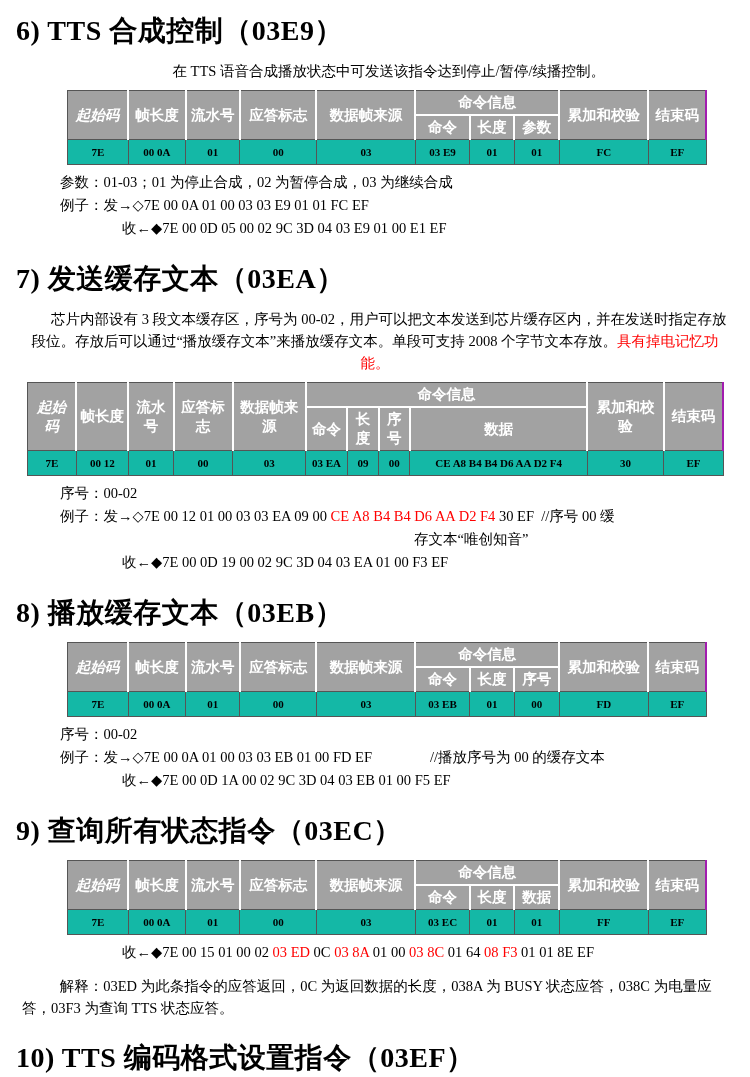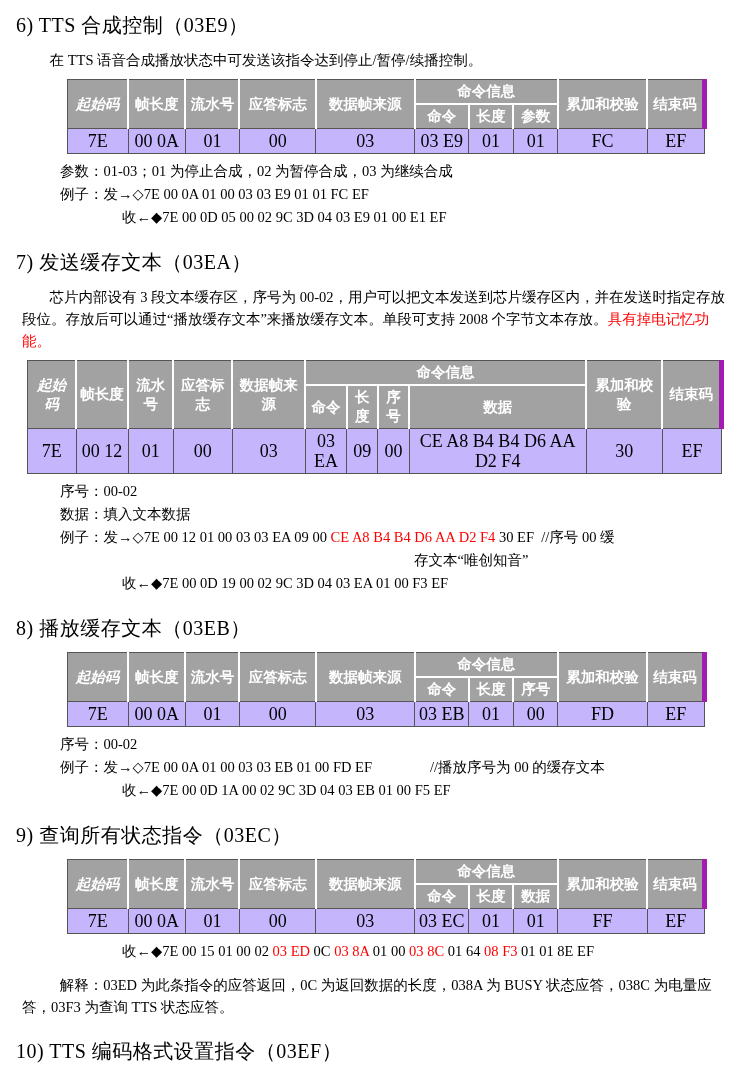--- a/index.html
+++ b/index.html
@@ -1,38 +1,38 @@
 <!DOCTYPE html>
 <html><head>
 <meta charset="utf-8">
 <style>
   html,body{margin:0;padding:0;background:#ffffff;}
   body{font-family:"Liberation Serif","DejaVu Serif",serif;color:#000;}
   .page{width:750px;min-height:1077px;box-sizing:border-box;padding:8px 14px 20px 14px;background:#fff;}
-  h2.sec-title{font-size:20px;font-weight:normal;margin:20px 0 10px 2px;letter-spacing:.5px;}
+  h2.sec-title{font-size:28px;font-weight:bold;margin:20px 0 10px 2px;letter-spacing:.5px;}
   section:first-child h2.sec-title{margin-top:4px;}
   .para{font-size:14.5px;line-height:22px;margin:0 8px;white-space:pre-wrap;}
-  .para.intro{text-indent:1.9em;}
+  .para.intro{text-indent:1.9em;text-align:center;}
   .para.deep{text-indent:2.6em;margin-top:11px;}
   .line{font-size:14.5px;line-height:23px;white-space:pre-wrap;}
   .line.label{margin-left:46px;}
   .line.recv{margin-left:108px;}
   .line.cont{margin-left:400px;}
   .red{color:#ff0000;}
   table.cmd-table{border-collapse:collapse;table-layout:fixed;margin:8px 0 6px 0;}
   table.cmd-table.narrow{width:640px;margin-left:53px;}
   table.cmd-table.wide{width:697px;margin-left:13px;}
   .cmd-table th{background:#a2a2a2;color:#ffffff;font-weight:bold;font-size:14.5px;
     padding:2px 3px;border:2px solid #ffffff;text-align:center;line-height:19px;overflow:hidden;}
   .cmd-table th.edge-t{border-top:1px solid #555;}
   .cmd-table th.edge-b{border-bottom:1px solid #555;}
   .cmd-table th.edge-l{border-left:1px solid #555;font-style:italic;}
-  .cmd-table th.edge-r{border-right:5px solid #a21caf;}
-  .cmd-table td{border:1px solid #555;background:#c4b5fd;font-size:18px;text-align:center;
-    padding:2px 1px;line-height:20px;}
+  .cmd-table th.edge-r{border-right:2px solid #a21caf;}
+  .cmd-table td{border:1px solid #555;background:#14b8a6;font-size:11px;text-align:center;
+    padding:2px 1px;line-height:20px;font-weight:bold;}
 </style>
 </head>
 <body>
 
 <main class="page">
     <section class="section">
       <h2 class="sec-title">6) TTS 合成控制（03E9）</h2>
       <div class="para intro"><span>在 TTS 语音合成播放状态中可发送该指令达到停止/暂停/续播控制。</span></div>
       <table class="cmd-table narrow">
         <colgroup>
@@ -128,21 +128,20 @@
             <td>03 EA</td>
             <td>09</td>
             <td>00</td>
             <td>CE A8 B4 B4 D6 AA D2 F4</td>
             <td>30</td>
             <td>EF</td>
           </tr>
         </tbody>
       </table>
       <div class="line label"><span>序号：00-02</span></div>
-      <div class="line label"><span>数据：填入文本数据</span></div>
       <div class="line label"><span>例子：发→◇7E 00 12 01 00 03 03 EA 09 00 </span><span class="red">CE A8 B4 B4 D6 AA D2 F4</span><span> 30 EF  //序号 00 缓</span></div>
       <div class="line cont"><span>存文本“唯创知音”</span></div>
       <div class="line recv"><span>收←◆7E 00 0D 19 00 02 9C 3D 04 03 EA 01 00 F3 EF</span></div>
     </section>
     <section class="section">
       <h2 class="sec-title">8) 播放缓存文本（03EB）</h2>
       <table class="cmd-table narrow">
         <colgroup>
           <col style="width: 9.5%;">
           <col style="width: 9%;">

